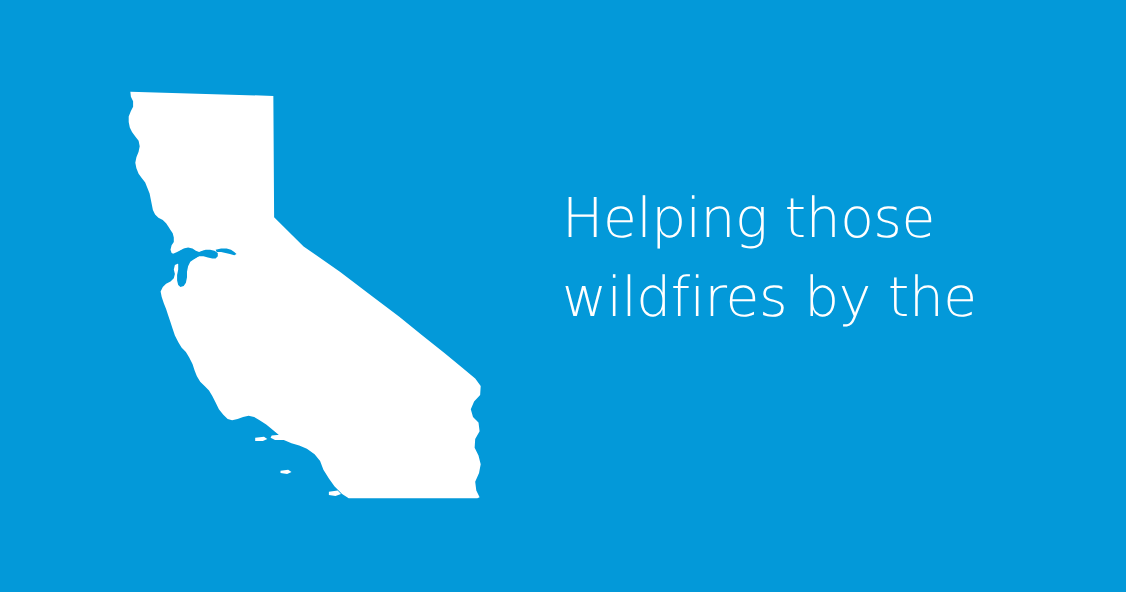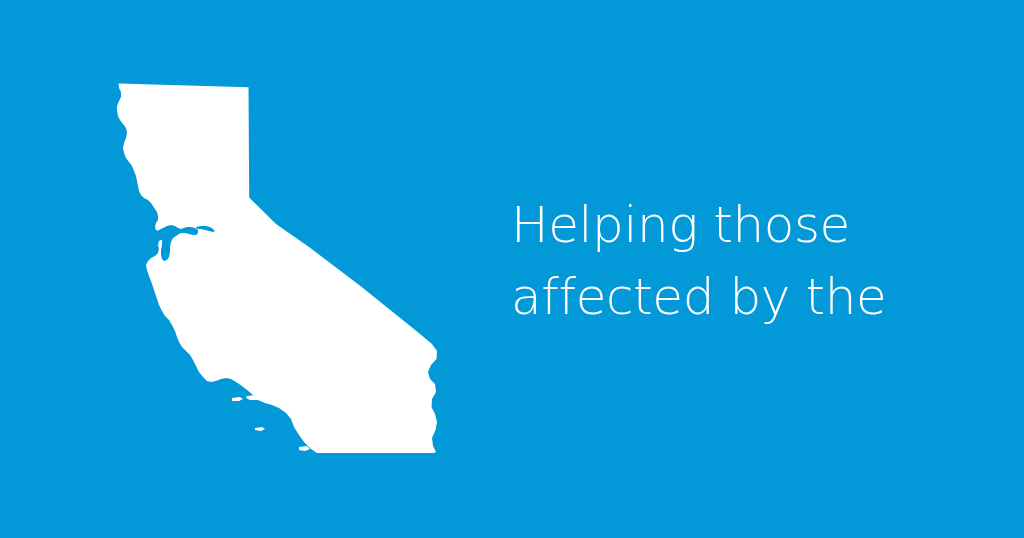--- a/index.html
+++ b/index.html
@@ -37,21 +37,20 @@
     fill: #ffffff;
   }
   .island-shape {
     fill: #ffffff;
   }
   #headline {
     position: absolute;
     left: 511px;
     top: 162px;
     width: 470px;
-    margin-top: 27px;
   }
   .headline-line {
     font-family: "DejaVu Sans", "Liberation Sans", sans-serif;
     font-weight: 300;
     font-size: 50px;
     line-height: 72px;
     color: #ffffff;
     letter-spacing: -0.4px;
     white-space: nowrap;
     -webkit-font-smoothing: antialiased;
@@ -257,16 +256,16 @@
 
       <path class="island-shape" d="M 160 358 L 167 357 L 170 359 L 166 361 L 160 360 Z" fill="#ffffff"></path>
       <path class="island-shape" d="M 219 350 L 226 348 L 230 351 L 226 355 L 220 354 Z" fill="#ffffff"></path>
       <path class="island-shape" d="M 204 377 L 212 376 L 215 379 L 210 381 L 204 380 Z" fill="#ffffff"></path>
       <path class="island-shape" d="M 227 372 L 235 371 L 238 374 L 233 377 L 227 375 Z" fill="#ffffff"></path>
     </svg>
   </div>
 
   <div id="headline">
     <div class="headline-line" style="color: rgb(255, 255, 255);">Helping those</div>
-    <div class="headline-line" style="color: rgb(255, 255, 255);">affected by the</div>
+    <div class="headline-line" style="color: rgb(255, 255, 255);">wildfires by the</div>
   </div>
 
 </div>
 
 </body></html>

